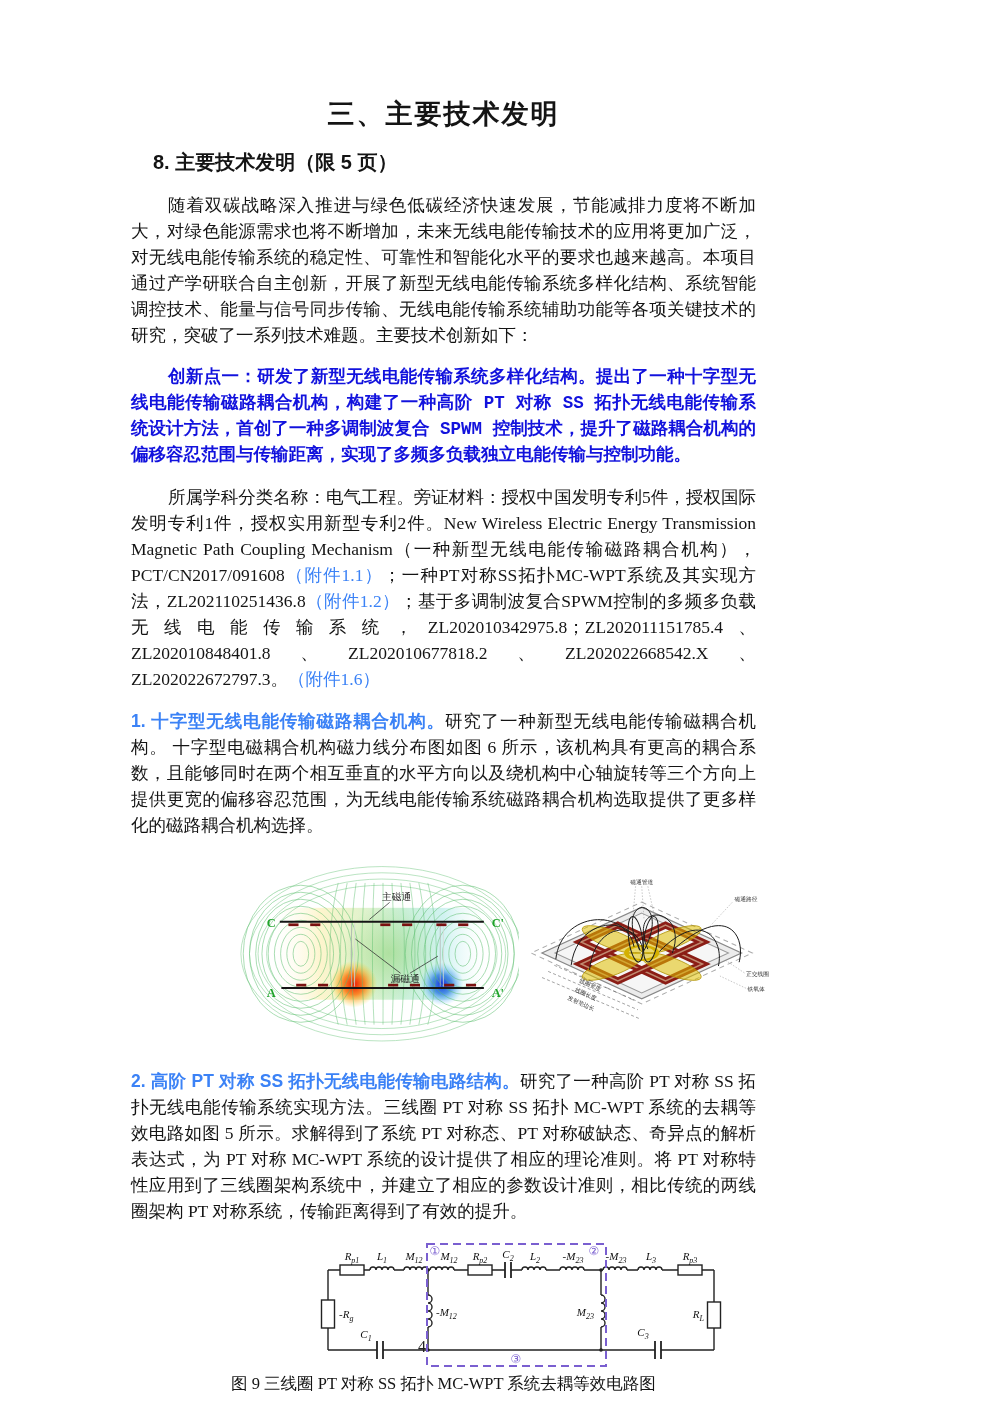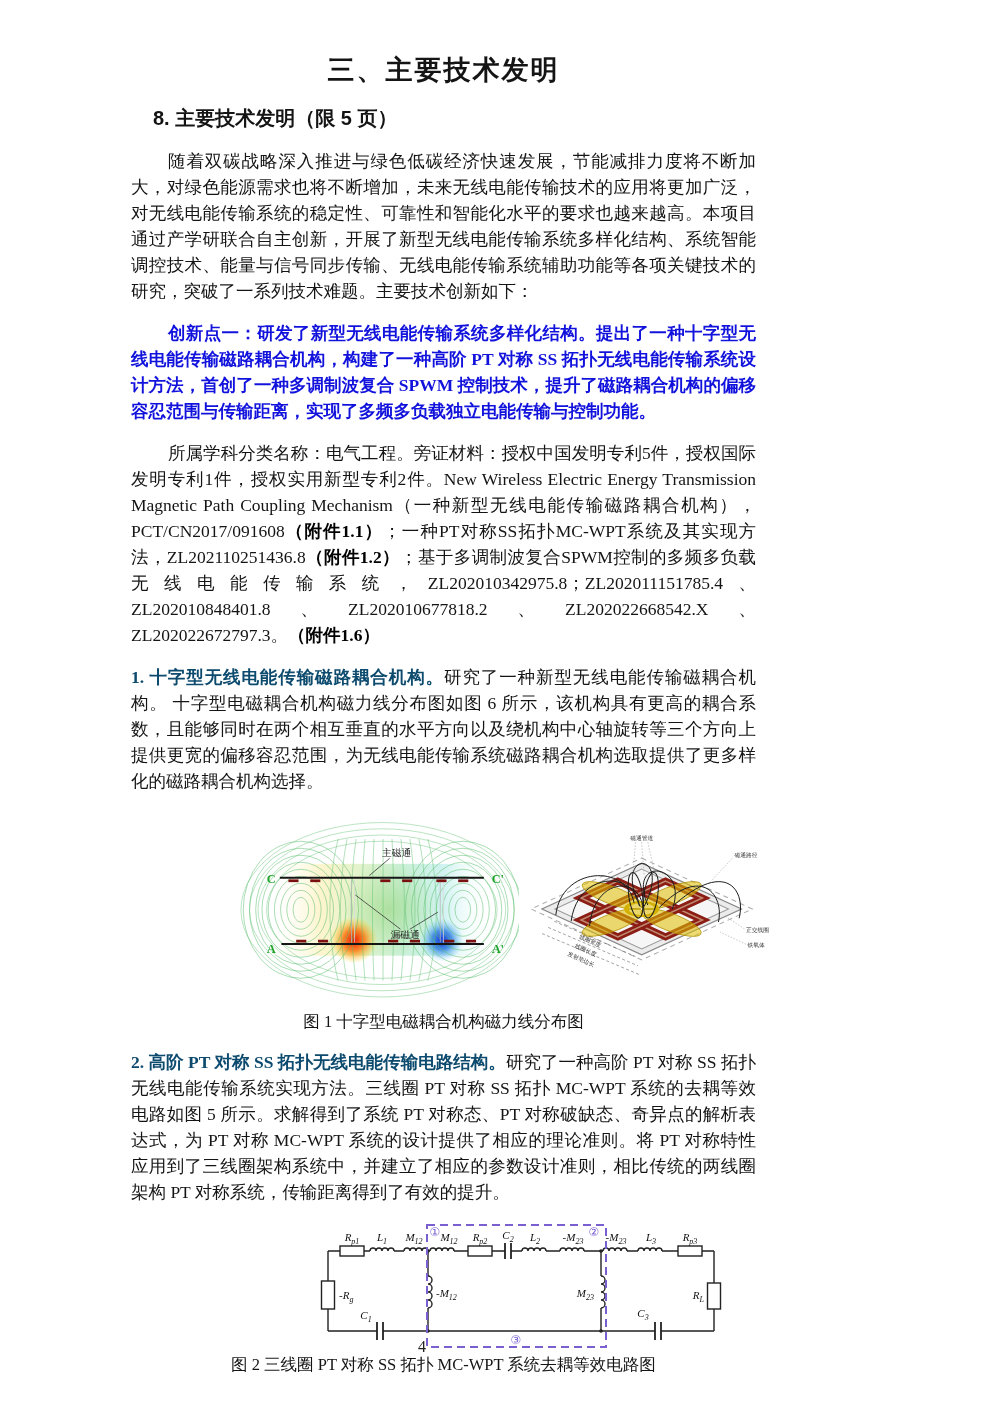--- a/index.html
+++ b/index.html
@@ -1,39 +1,39 @@
 <!DOCTYPE html>
 <html><head>
 <meta charset="utf-8">
 <style>
   html,body{margin:0;padding:0;background:#ffffff;}
   .page{
     position:relative;width:844px;height:1414px;background:#fff;
-    box-sizing:border-box;padding:52px 72px 0 115px;overflow:hidden;
+    box-sizing:border-box;padding:96px 72px 0 115px;overflow:hidden;
     font-family:"Liberation Serif",serif;color:#141414;
   }
   h1.doc-title{
     font-family:"Liberation Sans",sans-serif;
     font-size:27px;font-weight:700;text-align:center;margin:0;letter-spacing:2px;
   }
   h2.doc-sub{
     font-family:"Liberation Sans",sans-serif;
     font-size:20px;font-weight:700;margin:17px 0 6px 38px;
   }
   p.body{font-size:17.5px;line-height:26px;text-align:justify;margin:16px;}
   p.indent{text-indent:37px;}
   .blue-para{
     color:#1212dd;font-weight:700;
-    font-family:Liberation Serif, serif;
+    font-family:Liberation Mono, monospace;
   }
   .lead{
-    color:#0c4a6e;font-weight:700;
-    font-family:Liberation Serif, serif;
-  }
-  .blue-ref{color:#000000;font-weight:700;}
+    color:#3b82f6;font-weight:700;
+    font-family:Liberation Sans, sans-serif;
+  }
+  .blue-ref{color:#3b82f6;font-weight:400;}
   .caption{text-align:center;font-size:16.5px;margin:3px 0 3px;}
   .fig1-row{display:flex;align-items:center;margin:8px 0 0 122px;}
   .fig2-wrap{margin:6px 0 0 193px;}
   .pageno{position:absolute;bottom:58px;left:0;width:100%;text-align:center;font-size:16px;color:#222;}
   svg{display:block;}
   .clab{font-family:"Liberation Serif",serif;font-style:italic;font-size:11px;fill:#111;}
   .clab .sub{font-size:8px;}
   .cnode{font-size:12px;fill:#7a5fd0;font-style:normal;}
   .f1lab{font-family:"Liberation Serif",serif;font-size:12.5px;fill:#222;}
   .f1pt{font-family:"Liberation Serif",serif;font-size:16px;font-weight:700;fill:#1fa32a;}
@@ -211,21 +211,20 @@
         <text class="f3lab" x="160" y="10" text-anchor="middle">磁通管道</text>
         <text class="f3lab" x="281" y="32" text-anchor="start">磁通路径</text>
         <text class="f3lab" x="296" y="130" text-anchor="start">正交线圈</text>
         <text class="f3lab" x="298" y="150" text-anchor="start">铁氧体</text>
         <text class="f3lab" transform="translate(92,144) rotate(24)" text-anchor="middle">线圈宽度</text>
         <text class="f3lab" transform="translate(86,156) rotate(24)" text-anchor="middle">线圈长度</text>
         <text class="f3lab" transform="translate(80,168) rotate(24)" text-anchor="middle">发射垫边长</text>
       </g>
     </svg>
   </div>
-  <div class="caption">图 1 十字型电磁耦合机构磁力线分布图</div>
 
   <p class="body"><span class="lead">2. 高阶 PT 对称 SS 拓扑无线电能传输电路结构。</span><span>研究了一种高阶 PT 对称 SS 拓扑无线电能传输系统实现方法。三线圈 PT 对称 SS 拓扑 MC-WPT 系统的去耦等效电路如图 5 所示。求解得到了系统 PT 对称态、PT 对称破缺态、奇异点的解析表达式，为 PT 对称 MC-WPT 系统的设计提供了相应的理论准则。将 PT 对称特性应用到了三线圈架构系统中，并建立了相应的参数设计准则，相比传统的两线圈架构 PT 对称系统，传输距离得到了有效的提升。</span></p>
 
   <div class="fig2-wrap">
     <svg width="430" height="130" viewBox="0 0 430 130">
       <g stroke="#222" stroke-width="1.4" fill="none">
         <path d="M20,30 H62 M86,30 H96 M120,30 H122 M146,30 H197 M203,30 H214 M238,30 H252 M276,30 H295 M319,30 H330 M354,30 H406"></path>
         <path d="M20,30 V110 M406,30 V110"></path>
         <path d="M120,30 V55 M120,87 V110 M293,30 V55 M293,87 V110"></path>
         <path d="M20,110 H69 M75,110 H347 M353,110 H406"></path>
@@ -277,17 +276,17 @@
         <text class="clab" x="31" y="78"><tspan>-R</tspan><tspan class="sub" dy="3">g</tspan></text>
         <text class="clab" x="128" y="76"><tspan>-M</tspan><tspan class="sub" dy="3">12</tspan></text>
         <text class="clab" x="286" y="76" text-anchor="end"><tspan>M</tspan><tspan class="sub" dy="3">23</tspan></text>
         <text class="clab" x="396" y="78" text-anchor="end"><tspan>R</tspan><tspan class="sub" dy="3">L</tspan></text>
         <text class="clab" x="58" y="98" text-anchor="middle"><tspan>C</tspan><tspan class="sub" dy="3">1</tspan></text>
         <text class="clab" x="335" y="96" text-anchor="middle"><tspan>C</tspan><tspan class="sub" dy="3">3</tspan></text>
         <text class="clab cnode" x="208" y="123" text-anchor="middle">③</text>
       </g>
     </svg>
   </div>
-  <div class="caption">图 2 三线圈 PT 对称 SS 拓扑 MC-WPT 系统去耦等效电路图</div>
+  <div class="caption">图 9 三线圈 PT 对称 SS 拓扑 MC-WPT 系统去耦等效电路图</div>
 
 
   <div class="pageno">4</div>
 </div>
 
 </body></html>

